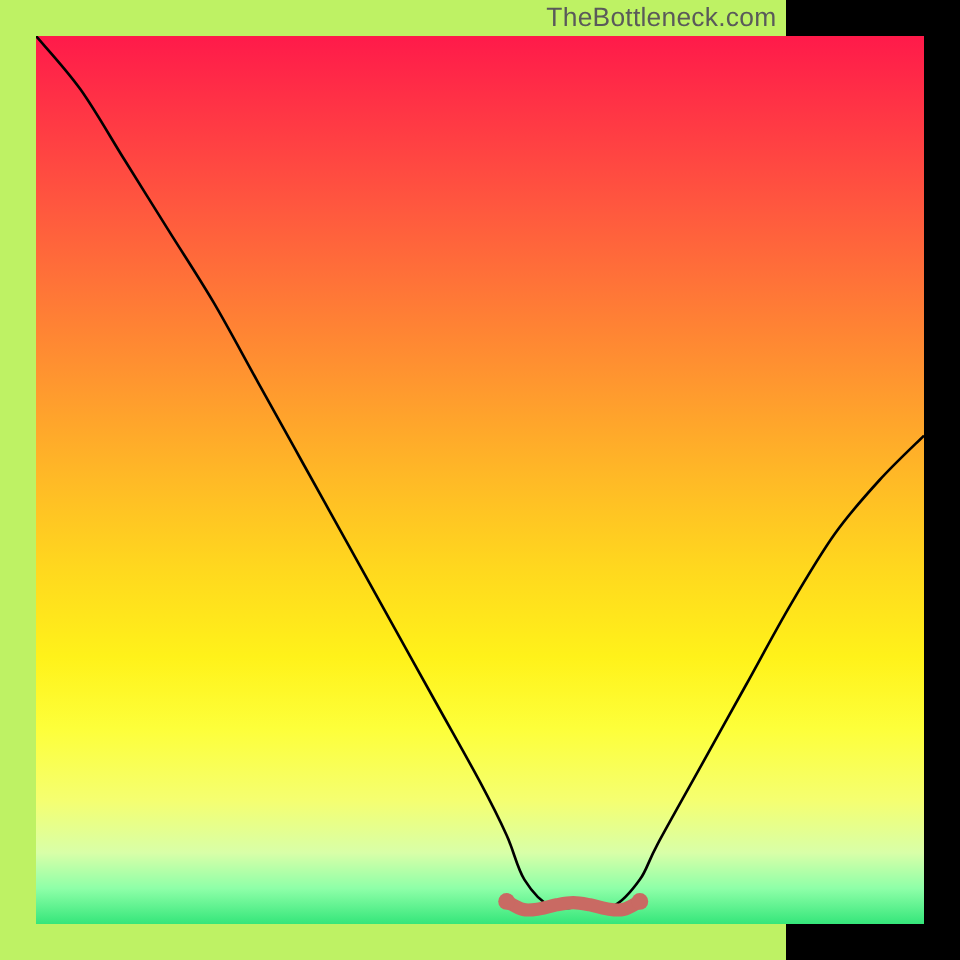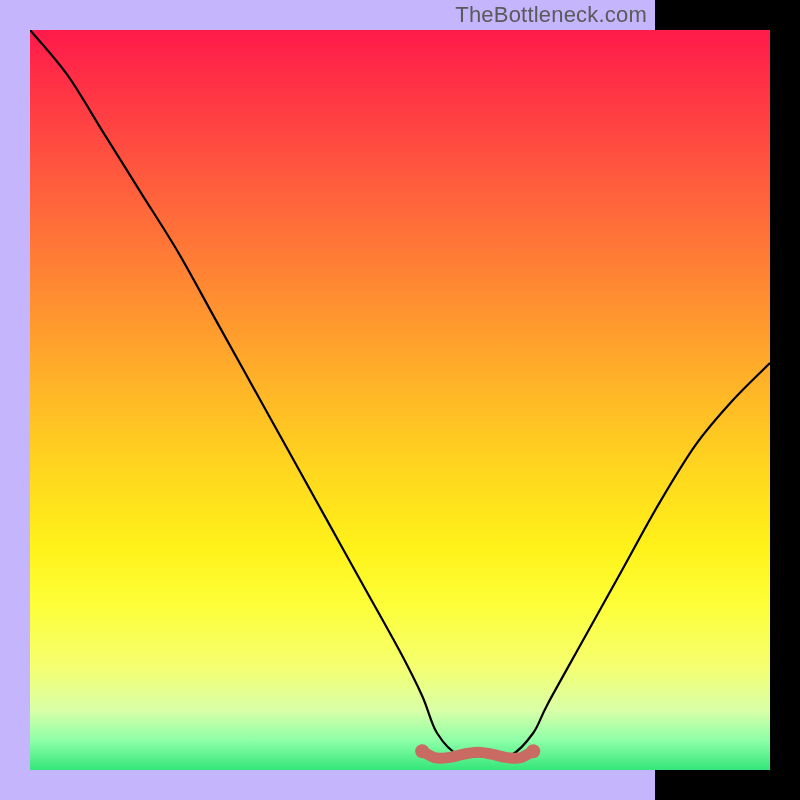--- a/index.html
+++ b/index.html
@@ -8,21 +8,21 @@
     width: 800px;
     height: 800px;
     overflow: hidden;
     background: #000;
     font-family: Arial, Helvetica, sans-serif;
   }
   .frame {
     position: relative;
     width: 655px;
     height: 800px;
-    background: #c4b5fd;
+    background: #bef264;
   }
   .watermark {
     position: absolute;
     top: 2px;
     right: 8px;
     color: #5a5a5a;
     font-size: 22px;
     font-weight: 500;
     letter-spacing: 0.2px;
     z-index: 10;

